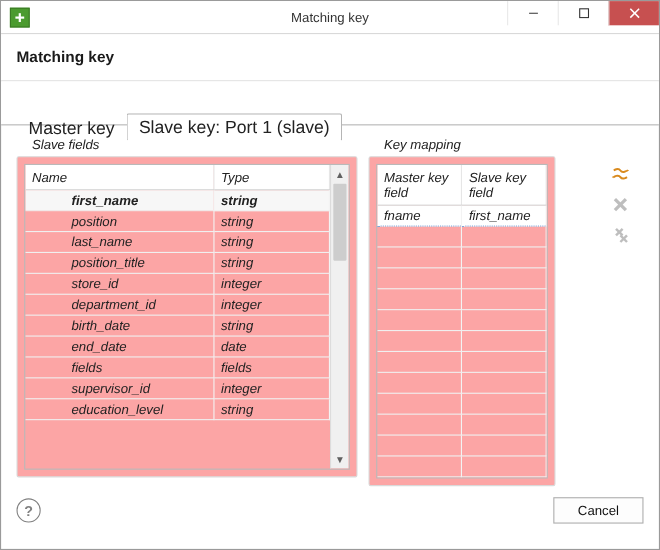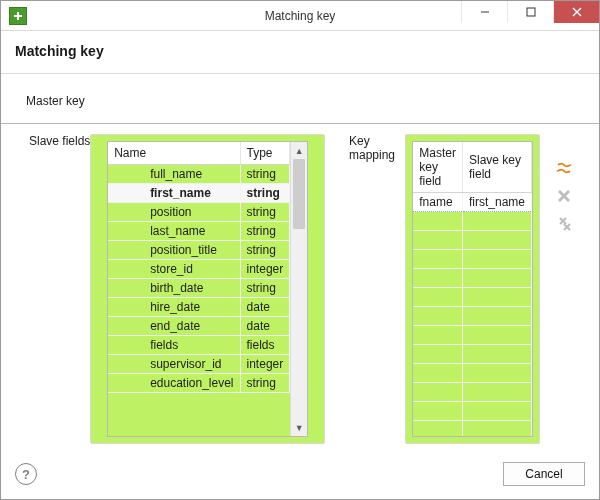--- a/index.html
+++ b/index.html
@@ -73,27 +73,27 @@
   }
   
   .tabbar {
     display: flex;
     align-items: flex-end;
     padding: 14px 14px 0 14px;
     border-bottom: 1px solid #b5b5b5;
     background: #fff;
   }
   .tab {
-    padding: 4px 10px 16px 10px;
-    font-size: 12px;
+    padding: 4px 10px 1px 10px;
+    font-size: 16px;
     color: #222;
     border: 1px solid transparent;
     border-bottom: none;
     position: relative;
-    top: 1px;
+    top: 15px;
     cursor: default;
   }
   .tab.active {
     border-color: #b5b5b5;
     border-bottom: 1px solid #fff;
     background: #fff;
     border-top-left-radius: 2px;
     border-top-right-radius: 2px;
   }
   
@@ -101,32 +101,31 @@
     display: flex;
     padding: 10px 12px 8px 14px;
     gap: 10px;
     height: 328px;
   }
   .group {
     border: 1px solid #d9d9d9;
     border-radius: 2px;
     display: flex;
     flex-direction: column;
-    background: #bef264;
-    align-items: center;
+    background: #fca5a5;
   }
   .group.slave { width: 310px; }
-  .group.mapping { width: 205px; }
+  .group.mapping { width: 170px; }
   .group-label {
     font-size: 12px;
     color: #222;
     margin-left: 14px;
     margin-bottom: 4px;
   }
-  .group-wrap { display: flex; flex-direction: row; }
+  .group-wrap { display: flex; flex-direction: column; font-style: italic; }
   .table-container {
     flex: 1;
     margin: 6px;
     border: 1px solid #b9b9b9;
     display: flex;
     overflow: hidden;
   }
   .table-scroll {
     flex: 1;
     overflow: hidden;
@@ -267,41 +266,38 @@
     </div>
   </div>
 </div>
 
 <div class="header-strip">
   <h1>Matching key</h1>
 </div>
 
 <div class="tabbar">
   <div class="tab">Master key</div>
+  <div class="tab active">Slave key: Port 1 (slave)</div>
 </div>
 
 <div class="main">
 
   <div class="group-wrap" style="width:310px">
     <div class="group-label">Slave fields</div>
     <div class="group slave" style="flex:1">
       <div class="table-container">
         <div class="table-scroll">
           <table>
             <thead>
               <tr>
                 <th style="width:62%">Name</th>
                 <th>Type</th>
               </tr>
             </thead>
             <tbody id="slave-body">
-                <tr>
-                  <td class="tree">full_name</td>
-                  <td>string</td>
-                </tr>
                 <tr class="bold">
                   <td class="tree">first_name</td>
                   <td>string</td>
                 </tr>
                 <tr>
                   <td class="tree">position</td>
                   <td>string</td>
                 </tr>
                 <tr>
                   <td class="tree">last_name</td>
@@ -309,26 +305,26 @@
                 </tr>
                 <tr>
                   <td class="tree">position_title</td>
                   <td>string</td>
                 </tr>
                 <tr>
                   <td class="tree">store_id</td>
                   <td>integer</td>
                 </tr>
                 <tr>
+                  <td class="tree">department_id</td>
+                  <td>integer</td>
+                </tr>
+                <tr>
                   <td class="tree">birth_date</td>
                   <td>string</td>
-                </tr>
-                <tr>
-                  <td class="tree">hire_date</td>
-                  <td>date</td>
                 </tr>
                 <tr>
                   <td class="tree">end_date</td>
                   <td>date</td>
                 </tr>
                 <tr>
                   <td class="tree">fields</td>
                   <td>fields</td>
                 </tr>
                 <tr>

